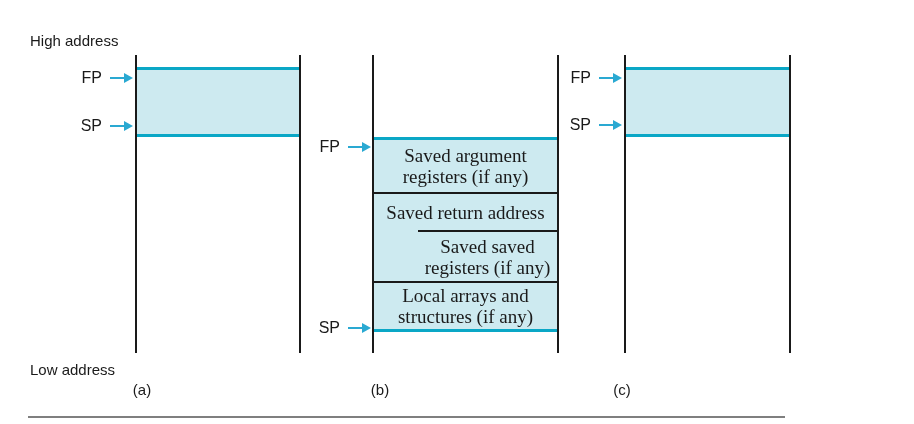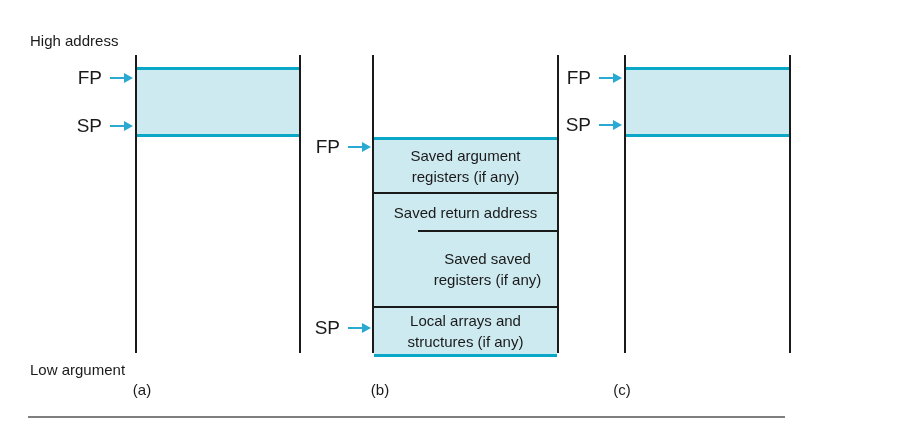--- a/index.html
+++ b/index.html
@@ -49,38 +49,39 @@
     border-bottom: 3px solid #0aa7c6;
     background: #cdeaf0;
   }
   .slot {
     display: flex;
     align-items: center;
     justify-content: center;
     text-align: center;
     white-space: pre-line;
     line-height: 21px;
-    font-size: 15px;
+    font-size: 19px;
     color: #1a1a1a;
+    font-family: Liberation Serif, serif;
   }
   .slot + .slot { border-top: 2px solid #1a1a1a; }
   .slot.s1 { height: 52px; }
   .slot.s2 { height: 38px; }
-  .slot.s3 { height: 76px; margin-left: 44px; }
+  .slot.s3 { height: 51px; margin-left: 44px; }
   .slot.s4 { height: 48px; }
 
   .pointer {
     position: absolute;
     display: flex;
     align-items: center;
     justify-content: flex-end;
     height: 22px;
     gap: 8px;
   }
-  .ptr-label { font-size: 19px; color: #1a1a1a; }
+  .ptr-label { font-size: 16px; color: #1a1a1a; }
   .arrow { display: flex; align-items: center; }
   .arrow-line { width: 14px; height: 2px; background: #2aa9d2; }
   .arrow-head {
     width: 0; height: 0;
     border-top: 5px solid transparent;
     border-bottom: 5px solid transparent;
     border-left: 9px solid #2aa9d2;
   }
 
   .caption {
@@ -121,21 +122,21 @@
   .ptr-b-sp { top: 317px; right: 543px; }
   .ptr-c-fp { top: 67px;  right: 292px; }
   .ptr-c-sp { top: 114px; right: 292px; }
 </style>
 </head>
 <body>
 
 <div class="canvas">
 
   <div class="addr-label high">High address</div>
-  <div class="addr-label low">Low argument</div>
+  <div class="addr-label low">Low address</div>
 
   <div class="vline vl-a-left"></div>
   <div class="vline vl-a-right"></div>
   <div class="band band-a"></div>
   <div class="pointer ptr-a-fp">
     <span class="ptr-label">FP</span>
     <span class="arrow">
         <span class="arrow-line"></span>
         <span class="arrow-head"></span>
       </span>

